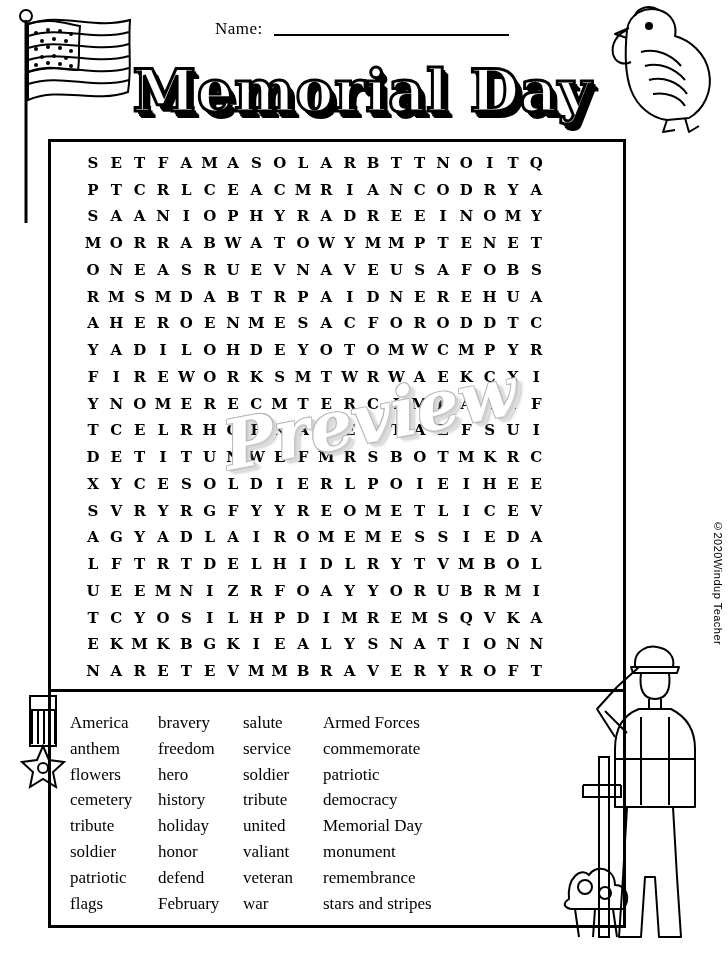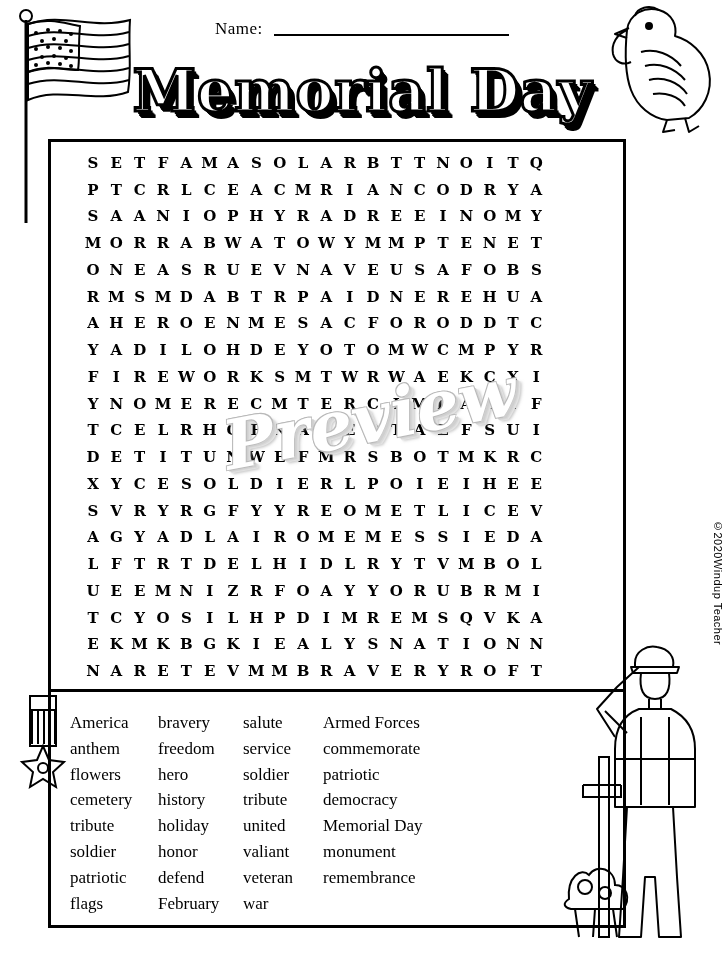--- a/index.html
+++ b/index.html
@@ -687,20 +687,21 @@
       <div>war</div>
     </div>
   <div class="col c5" id="wb5">
       <div>Armed Forces</div>
       <div>commemorate</div>
       <div>patriotic</div>
       <div>democracy</div>
       <div>Memorial Day</div>
       <div>monument</div>
       <div>remembrance</div>
+      <div>stars and stripes</div>
     </div>
 </div>
 
 <svg class="medal" viewBox="0 0 70 120">
   <g fill="none" stroke="#000" stroke-width="2">
     <rect x="22" y="6" width="26" height="14"></rect>
     <path d="M24 20 L24 54 M30 20 L30 54 M36 20 L36 54 M42 20 L42 54 M47 20 L47 54"></path>
     <rect x="22" y="20" width="26" height="36"></rect>
     <path d="M35 56 L41 70 L56 72 L45 82 L48 97 L35 89 L22 97 L25 82 L14 72 L29 70 Z"></path>
     <circle cx="35" cy="78" r="5"></circle>

